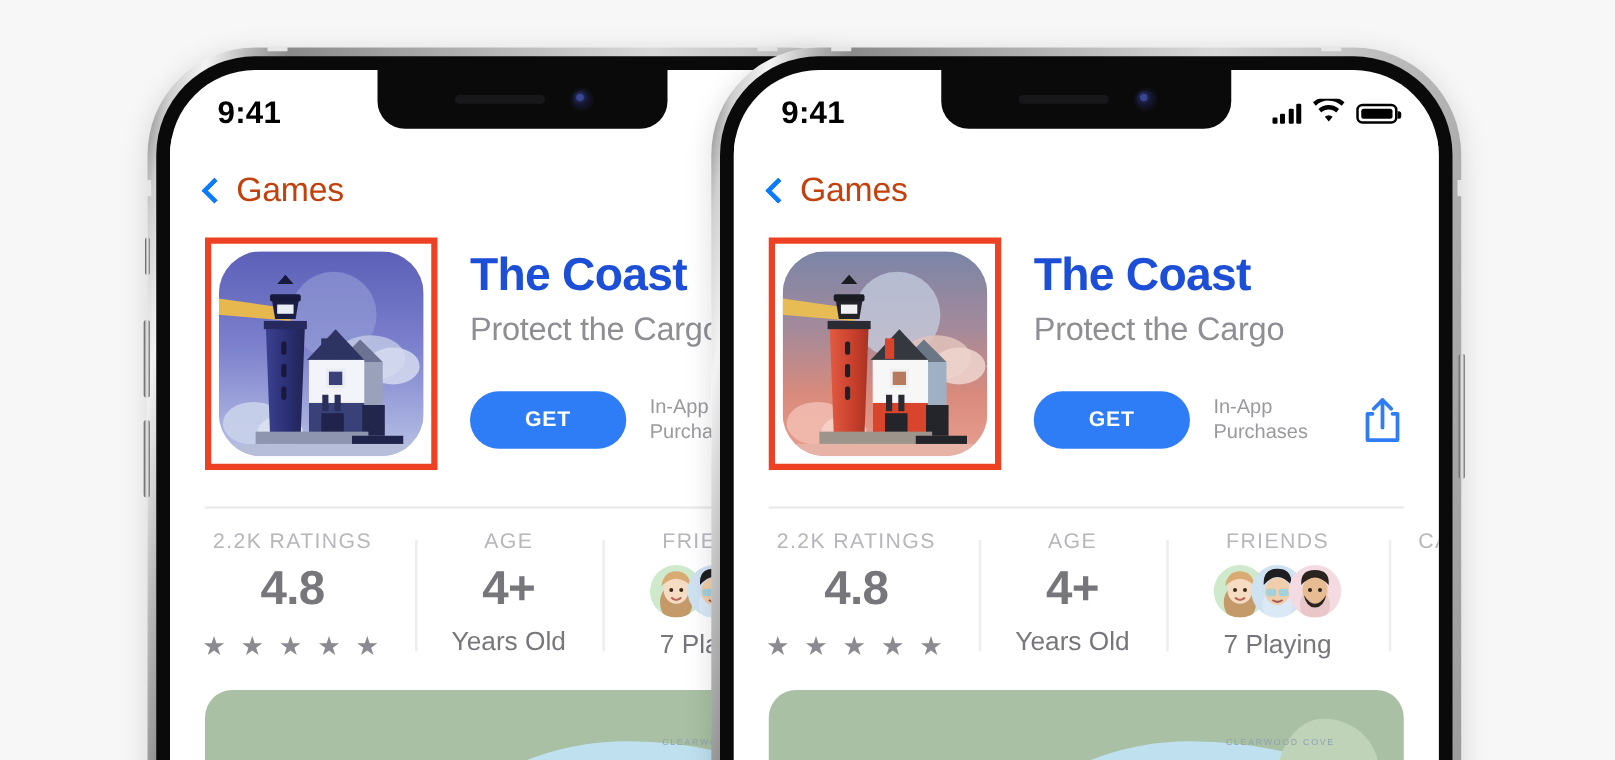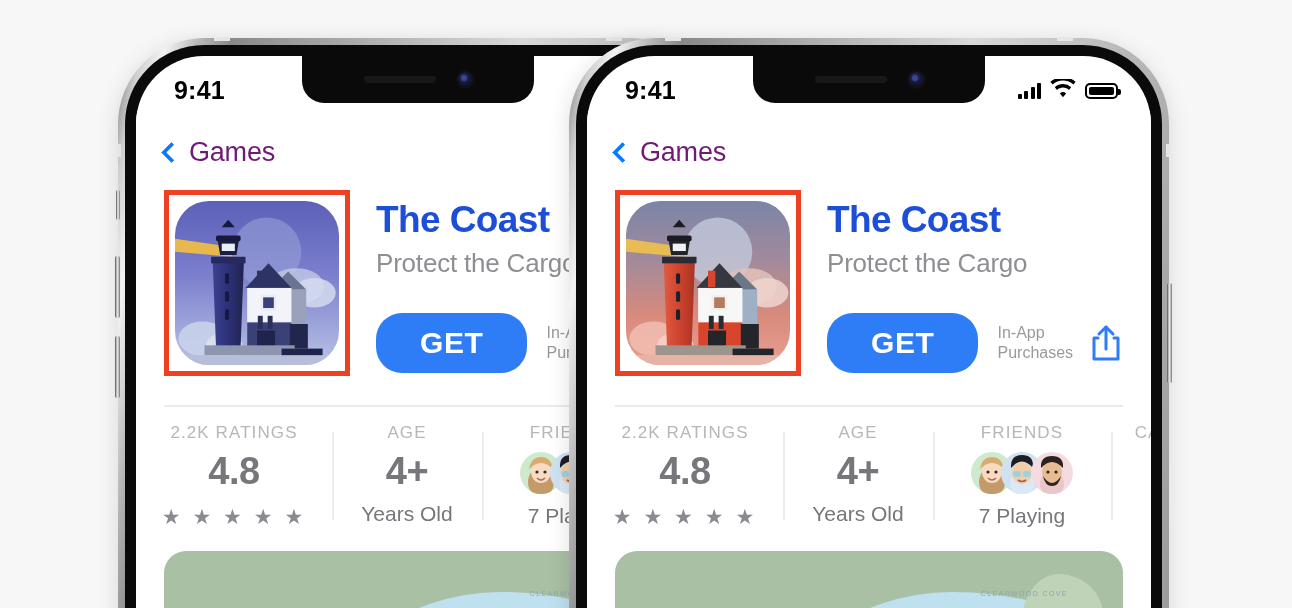--- a/index.html
+++ b/index.html
@@ -81,41 +81,41 @@
   .bars i:nth-child(3){height:12px}.bars i:nth-child(4){height:16px}
   .batt { width: 33px; height: 16px; border: 2px solid #000; border-radius: 5px; padding: 2px; position: relative; }
   .batt::after { content:''; position:absolute; right:-5px; top:4.5px; width:3px; height:6px;
                  background:#000; border-radius:0 2px 2px 0; }
   .batt b { display:block; width:100%; height:100%; background:#000; border-radius:2px; }
 
   
   .page { position: absolute; top: 55px; left: 0; right: 0; bottom: 0; background:#fff; }
   .navback {
     display: flex; align-items: center; gap: 9px;
-    padding: 26px 0 0 28px; color: #701a75;
+    padding: 26px 0 0 28px; color: #c2410c;
   }
   .chev { width: 15px; height: 15px; border-left: 4.5px solid #0a7aff; border-bottom: 4.5px solid #0a7aff;
           transform: rotate(45deg); border-radius: 1px; margin-right: 1px; }
   .navback span { font-size: 27px; letter-spacing: -.2px; }
 
   .apphead { display: flex; padding: 22px 28px 0 28px; }
   .icon-frame {
     width: 186px; height: 186px; flex: 0 0 186px;
     border: 5px solid var(--hl);
     background: #fff; padding: 6px;
   }
   .appicon { width: 100%; height: 100%; border-radius: 34px; overflow: hidden; position: relative; }
 
   .appmeta { flex: 1; padding-left: 26px; padding-top: 9px; min-width: 0; }
   .apptitle { font-size: 37px; font-weight: bold; color: #1d4ed8; letter-spacing: -.6px; white-space: nowrap; }
   .appsub { font-size: 26px; color: #8e8e93; margin-top: 7px; white-space: nowrap; letter-spacing: -.2px; }
   .actionrow { display: flex; align-items: center; margin-top: 34px; }
   .getbtn {
     background: #2f7df6; color: #fff; border: none;
-    font-size: 30px; font-weight: bold; letter-spacing: .6px;
+    font-size: 17px; font-weight: bold; letter-spacing: .6px;
     border-radius: 26px; padding: 13px 44px; cursor: pointer;
   }
   .iap { font-size: 16px; color: #9a9a9e; line-height: 1.28; margin-left: 19px; white-space: nowrap; }
   .share { margin-left: auto; width: 34px; height: 40px; position: relative; cursor: pointer; }
 
   .divider { height: 2px; background: #ebebeb; margin: 29px 28px 0 28px; }
 
   
   .stats { display: flex; padding: 16px 0 0 0; }
   .stat { flex: 0 0 auto; text-align: center; position: relative; }

